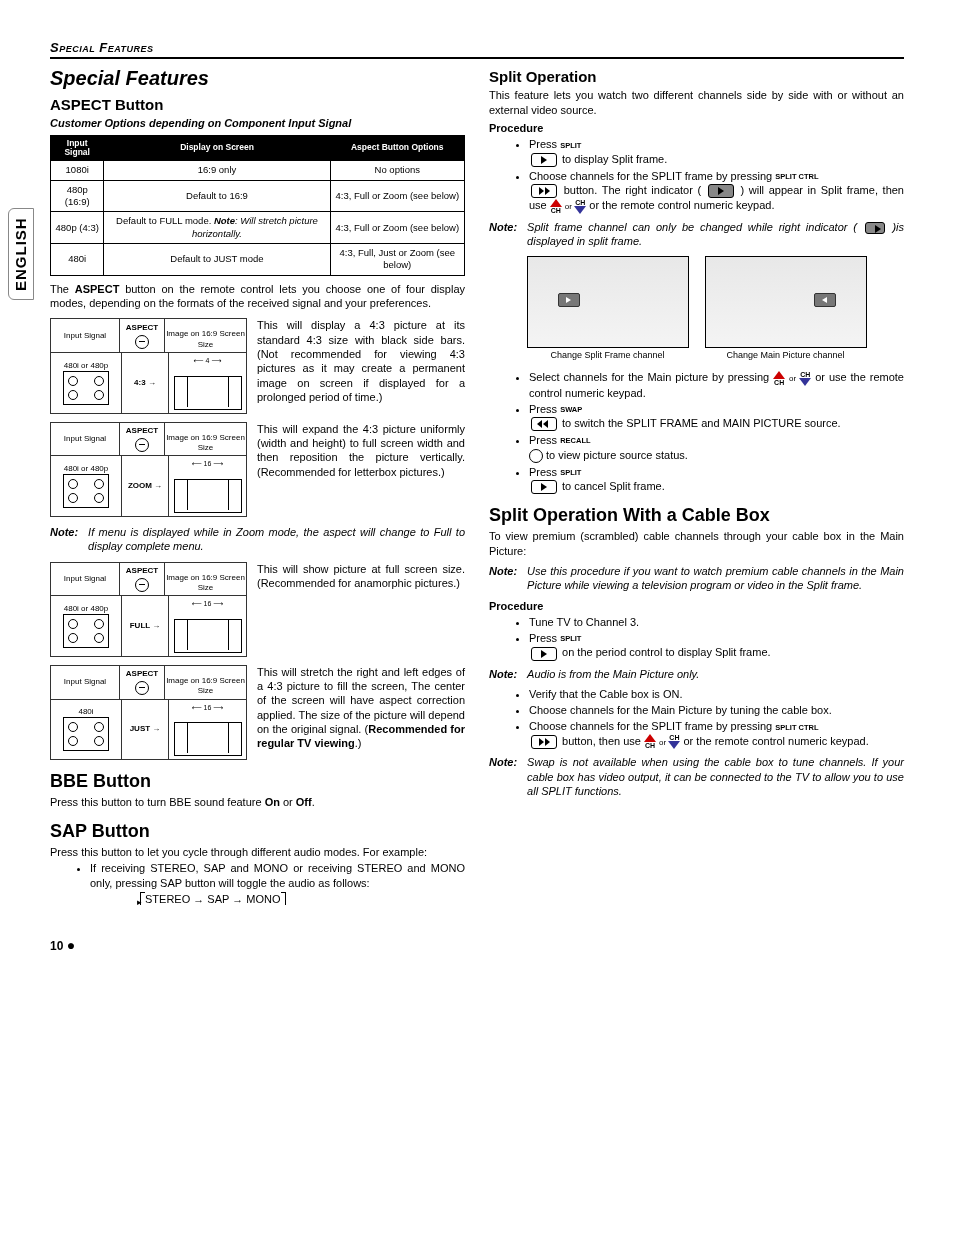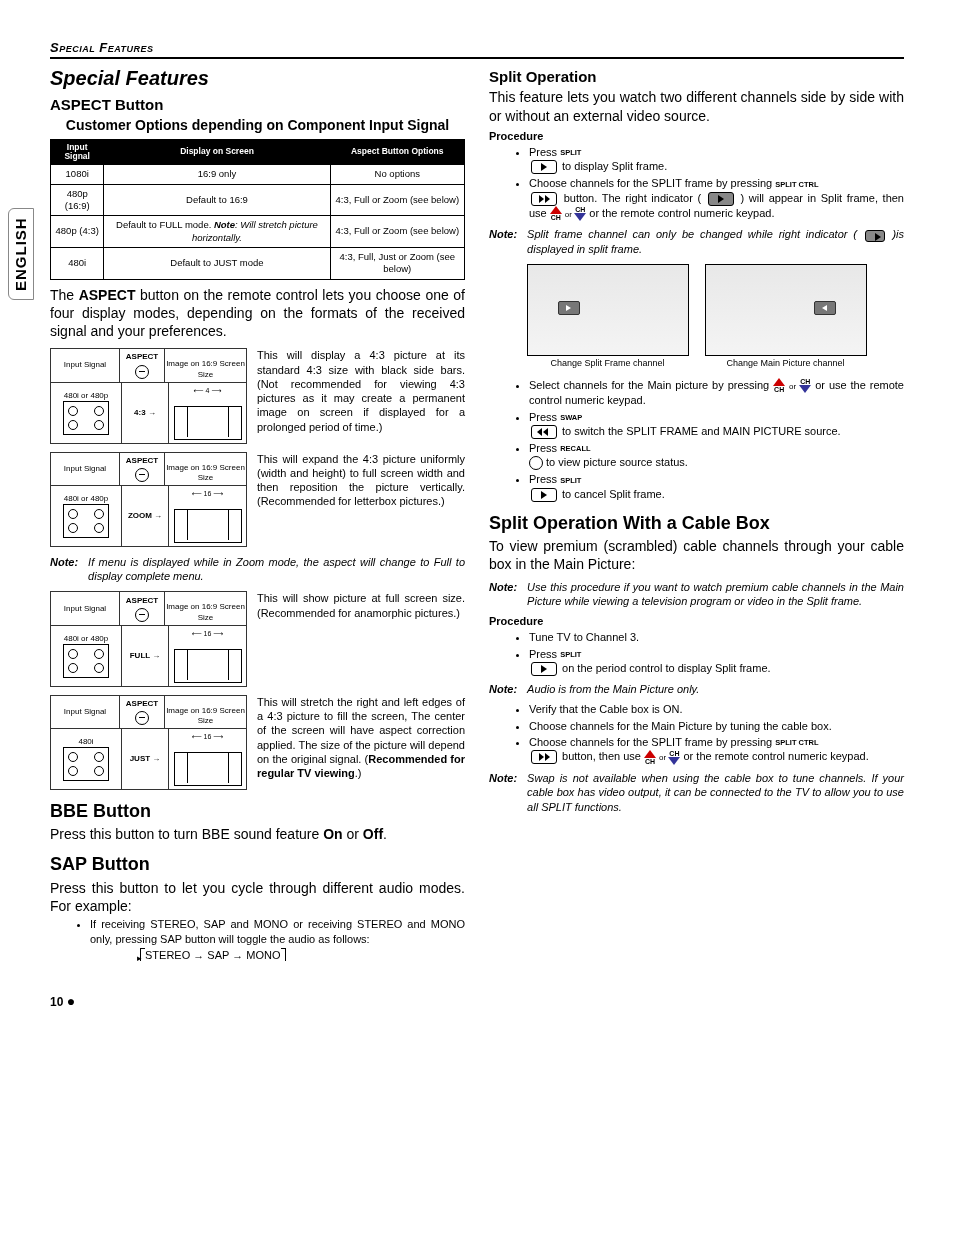--- a/index.html
+++ b/index.html
@@ -53,23 +53,23 @@
     font-weight: bold;
     font-size: 15px;
     letter-spacing: 1px;
     padding: 2px 8px;
     border: 1px solid #888;
     border-radius: 6px 6px 0 0;
     background: #fff;
   }
   .subhead {
     font-weight: bold;
-    font-size: 14px;
-    text-align: center;
+    font-size: 11px;
     margin: 2px 0 4px 0;
+    font-style: italic;
   }
   table.aspect {
     border-collapse: collapse;
     width: 100%;
     font-size: 9.5px;
     margin-bottom: 6px;
   }
   table.aspect th, table.aspect td {
     border: 1px solid #000;
     padding: 3px 4px;
@@ -162,21 +162,21 @@
   }
   .screen169 .inner43 {
     position:absolute; left:12px; top:0; width:40px; height:30px; border-left:1px solid #000; border-right:1px solid #000;
   }
   .mini-desc {
     font-size: 11px;
     text-align: justify;
     flex:1;
   }
   .bbe-text, .sap-text, .body-text {
-    font-size: 14px;
+    font-size: 11px;
     text-align: justify;
     margin: 2px 0;
   }
   ul.proc {
     list-style: disc;
     margin: 2px 0 2px 0;
     padding-left: 40px;
   }
   ul.proc > li {
     font-size: 11px;

